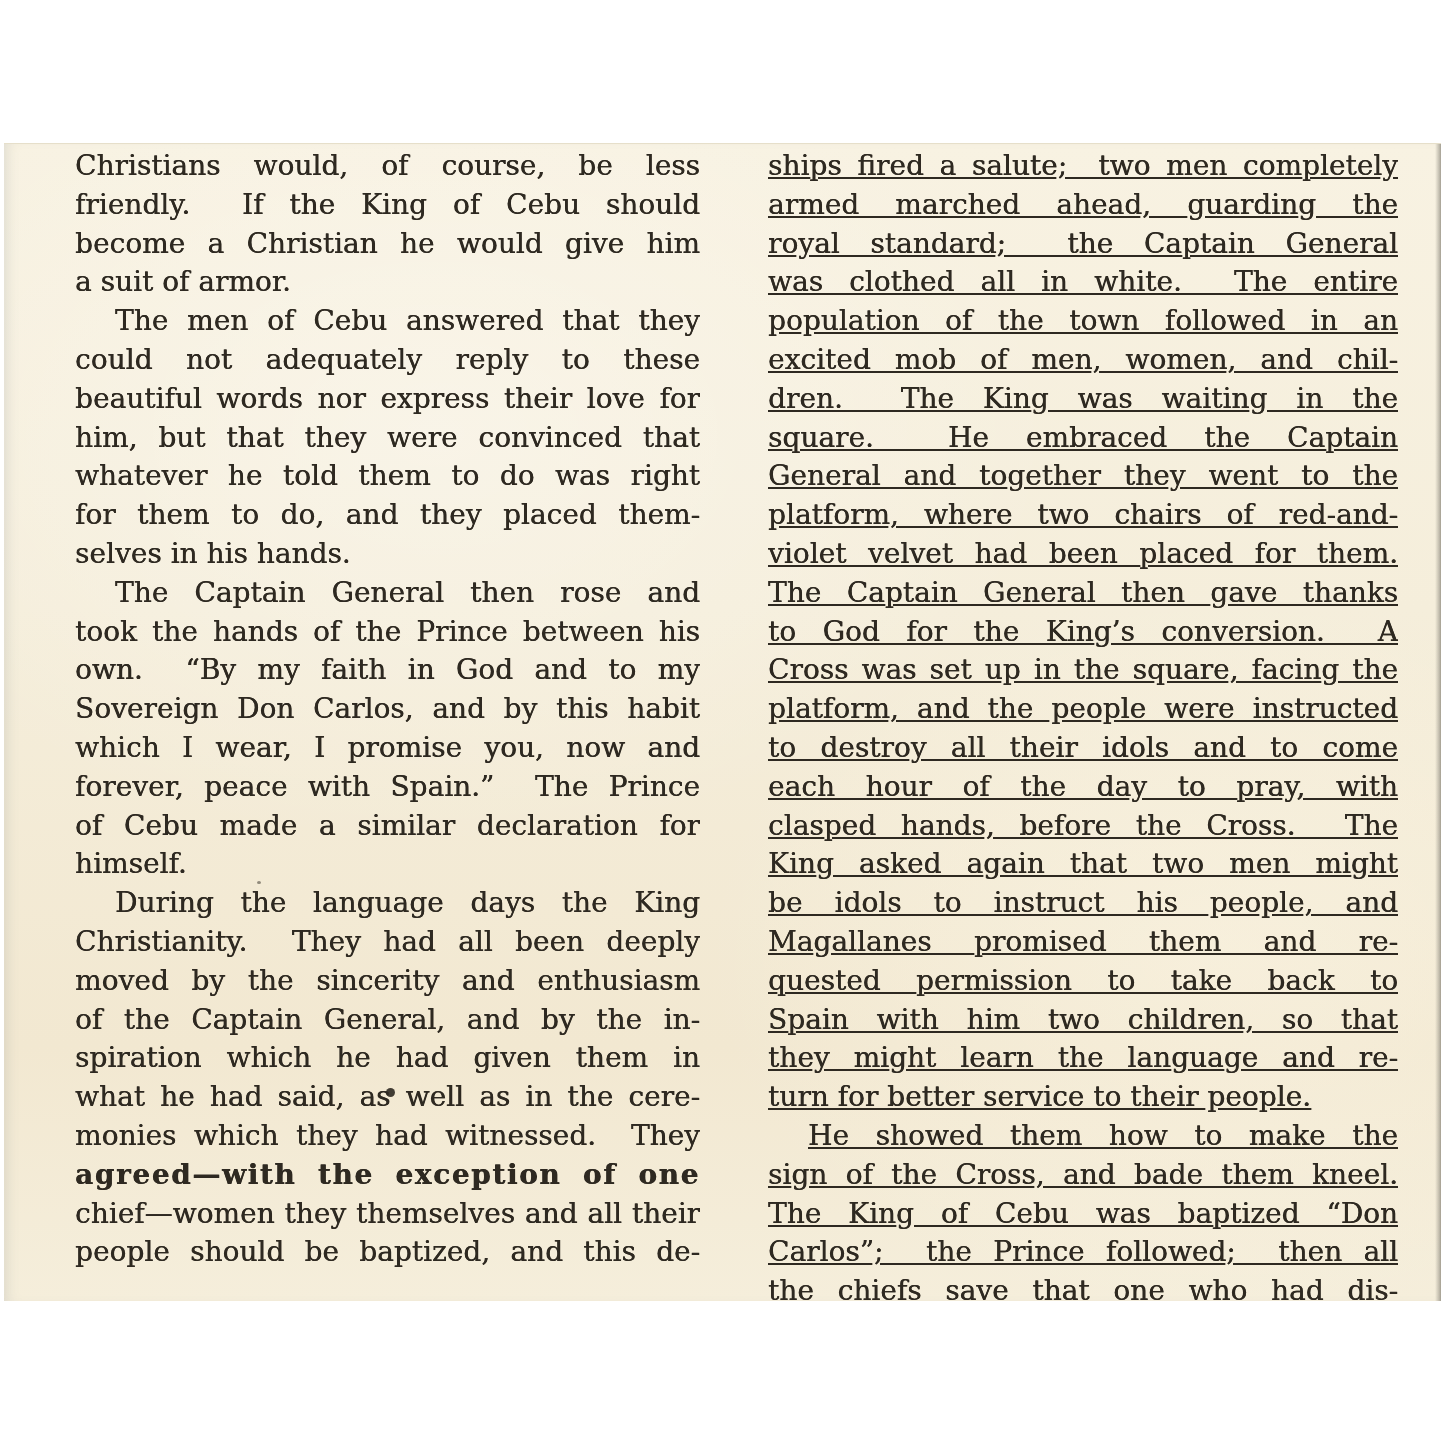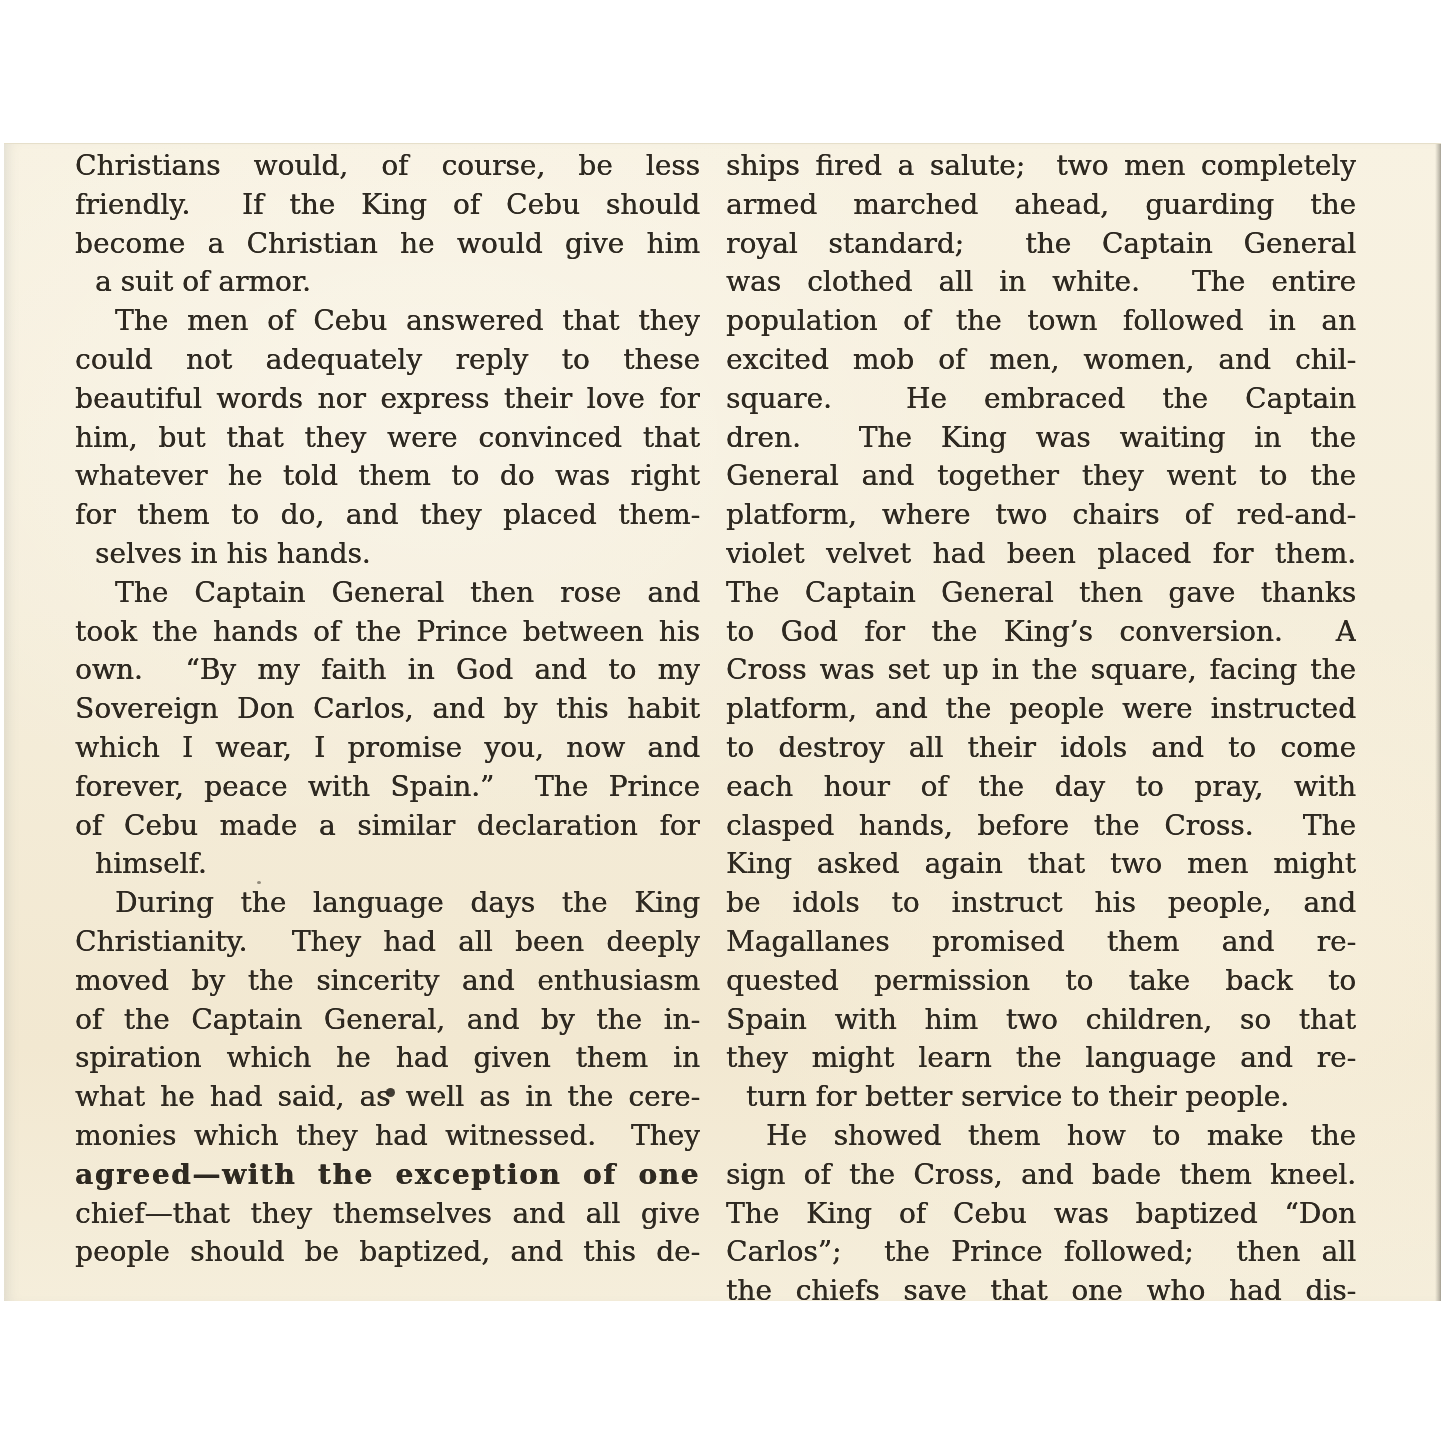--- a/index.html
+++ b/index.html
@@ -40,29 +40,29 @@
   }
 
   .column {
     position:absolute; top:3px;
     font-size:28px;
     line-height:38.8px;
     color:var(--ink);
     text-shadow: 0.35px 0 0 currentColor;
   }
   .col-left  { left:71px;  width:625px; }
-  .col-right { left:722px; width:630px; }
+  .col-right { left:764px; width:630px;text-decoration:underline; }
 
   .line {
     height:38.8px;
     overflow:hidden;
     text-align:justify;
     text-align-last:justify;
   }
-  .line.end   { text-align-last:left;margin-left:20px; }
+  .line.end   { text-align-last:left; }
   .line.indent{ text-indent:40px; }
   .line.loose { letter-spacing:1.6px;font-weight:bold; }
 
   .speck {
     position:absolute;
     background:var(--ink);
     border-radius:50%;
     opacity:0.9;
   }
   .speck.s1 { left:382px; top:944px; width:9px; height:9px; }
@@ -94,32 +94,32 @@
         <div class="line">of Cebu made a similar declaration for</div>
         <div class="line end">himself.</div>
         <div class="line indent">During the language days the King</div>
         <div class="line">Christianity.&nbsp; They had all been deeply</div>
         <div class="line">moved by the sincerity and enthusiasm</div>
         <div class="line">of the Captain General, and by the in-</div>
         <div class="line">spiration which he had given them in</div>
         <div class="line">what he had said, as well as in the cere-</div>
         <div class="line">monies which they had witnessed.&nbsp; They</div>
         <div class="line loose">agreed—with the exception of one</div>
-        <div class="line">chief—that they themselves and all give</div>
+        <div class="line">chief—women they themselves and all their</div>
         <div class="line">people should be baptized, and this de-</div>
       </div>
     <div class="column col-right">
         <div class="line">ships fired a salute;&nbsp; two men completely</div>
         <div class="line">armed marched ahead, guarding the</div>
         <div class="line">royal standard;&nbsp; the Captain General</div>
         <div class="line">was clothed all in white.&nbsp; The entire</div>
         <div class="line">population of the town followed in an</div>
         <div class="line">excited mob of men, women, and chil-</div>
+        <div class="line">dren.&nbsp; The King was waiting in the</div>
         <div class="line">square.&nbsp; He embraced the Captain</div>
-        <div class="line">dren.&nbsp; The King was waiting in the</div>
         <div class="line">General and together they went to the</div>
         <div class="line">platform, where two chairs of red-and-</div>
         <div class="line">violet velvet had been placed for them.</div>
         <div class="line">The Captain General then gave thanks</div>
         <div class="line">to God for the King’s conversion.&nbsp; A</div>
         <div class="line">Cross was set up in the square, facing the</div>
         <div class="line">platform, and the people were instructed</div>
         <div class="line">to destroy all their idols and to come</div>
         <div class="line">each hour of the day to pray, with</div>
         <div class="line">clasped hands, before the Cross.&nbsp; The</div>

